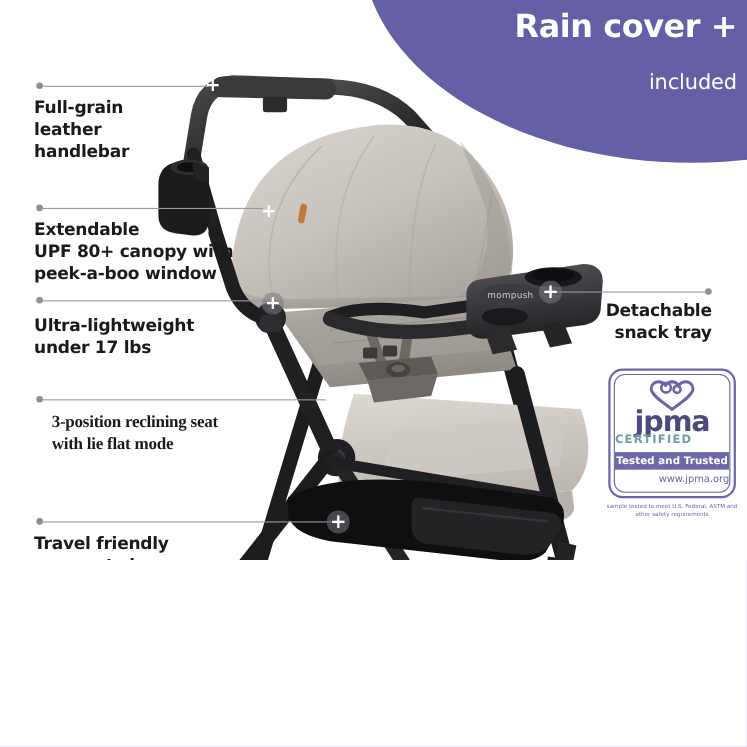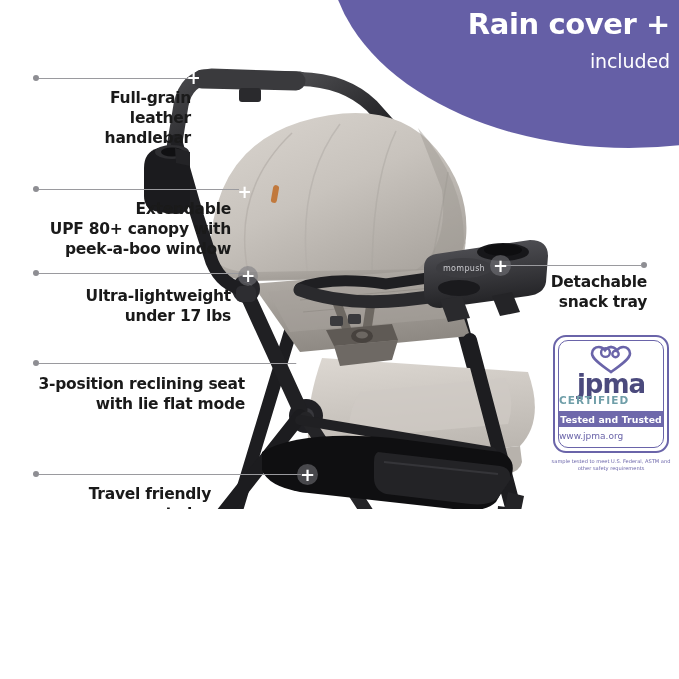--- a/index.html
+++ b/index.html
@@ -28,31 +28,30 @@
   }
   .banner-text{
     position:absolute; left:390px; top:8px; width:280px;
     text-align:right; color:#fff; z-index:5;
     font-family:"DejaVu Sans",sans-serif;
   }
   .banner-l1,.banner-l2{
     font-size:29px;font-weight:700;line-height:1.13;letter-spacing:-.4px;
     display:block;
   }
-  .banner-l3{display:block;font-size:19px;font-weight:400;margin-top:9px;letter-spacing:-.1px;}
+  .banner-l3{display:block;font-size:19px;font-weight:400;margin-top:23px;letter-spacing:-.1px;}
 
   
   .callout{position:absolute;z-index:6;}
   .lead{position:absolute;height:1px;background:#9a9a9e;}
   .dot{position:absolute;width:6px;height:6px;border-radius:50%;background:#8e8e93;}
   .ctext{
     position:absolute;color:#1a1a1a;font-size:15.5px;font-weight:700;
     line-height:1.30;letter-spacing:-.25px;white-space:pre-line;
     font-family:"DejaVu Sans",sans-serif;
-    text-align:right;
   }
   .ctext.right{text-align:right;}
 
   
   .plus{
     position:absolute;z-index:8;color:#fff;font-weight:700;
     display:flex;align-items:center;justify-content:center;
     font-family:"DejaVu Sans",sans-serif;line-height:1;
   }
   .plus.ring{border-radius:50%;background:rgba(120,120,125,.55);}
@@ -82,21 +81,21 @@
     font-size:10.5px;font-weight:700;color:#6f9ea8;letter-spacing:1.1px;
     font-family:"DejaVu Sans",sans-serif;
   }
   .jpma-bar{
     position:absolute;left:0;right:0;top:70px;height:16px;background:#6e68ab;
     color:#fff;font-size:9.3px;font-weight:700;letter-spacing:.1px;
     display:flex;align-items:center;justify-content:center;
     font-family:"DejaVu Sans",sans-serif;
   }
   .jpma-url{
-    position:absolute;left:0;right:0;top:90px;text-align:left;
+    position:absolute;left:0;right:0;top:90px;text-align:right;
     font-size:9px;color:#6a64a9;font-family:"DejaVu Sans",sans-serif;
   }
   .jpma-fine{
     position:absolute;left:548px;top:458px;width:126px;text-align:center;
     font-size:5.1px;color:#6a64a9;line-height:1.45;z-index:9;
     font-family:"DejaVu Sans",sans-serif;
   }
 
   
   .footnote{
@@ -317,21 +316,21 @@
   <div class="callout">
     <div class="dot" style="left:33px;top:270px;"></div>
     <div class="lead" style="left:39px;top:273px;width:205px;"></div>
     <div class="ctext" style="left:31px;top:286px;width:200px;">Ultra-lightweight
 under 17 lbs</div>
   </div>
 
   <div class="callout">
     <div class="dot" style="left:33px;top:360px;"></div>
     <div class="lead" style="left:39px;top:363px;width:258px;"></div>
-    <div class="ctext" style="left:15px;top:374px;width:230px;">3-position reclining seat
+    <div class="ctext" style="left:47px;top:374px;width:230px;font-family:Liberation Serif, serif;">3-position reclining seat
 with lie flat mode</div>
   </div>
 
   <div class="callout">
     <div class="dot" style="left:33px;top:471px;"></div>
     <div class="lead" style="left:39px;top:474px;width:262px;"></div>
     <div class="ctext" style="left:31px;top:484px;width:180px;">Travel friendly
 compact size
 suitable for
 overhead bins*</div>

